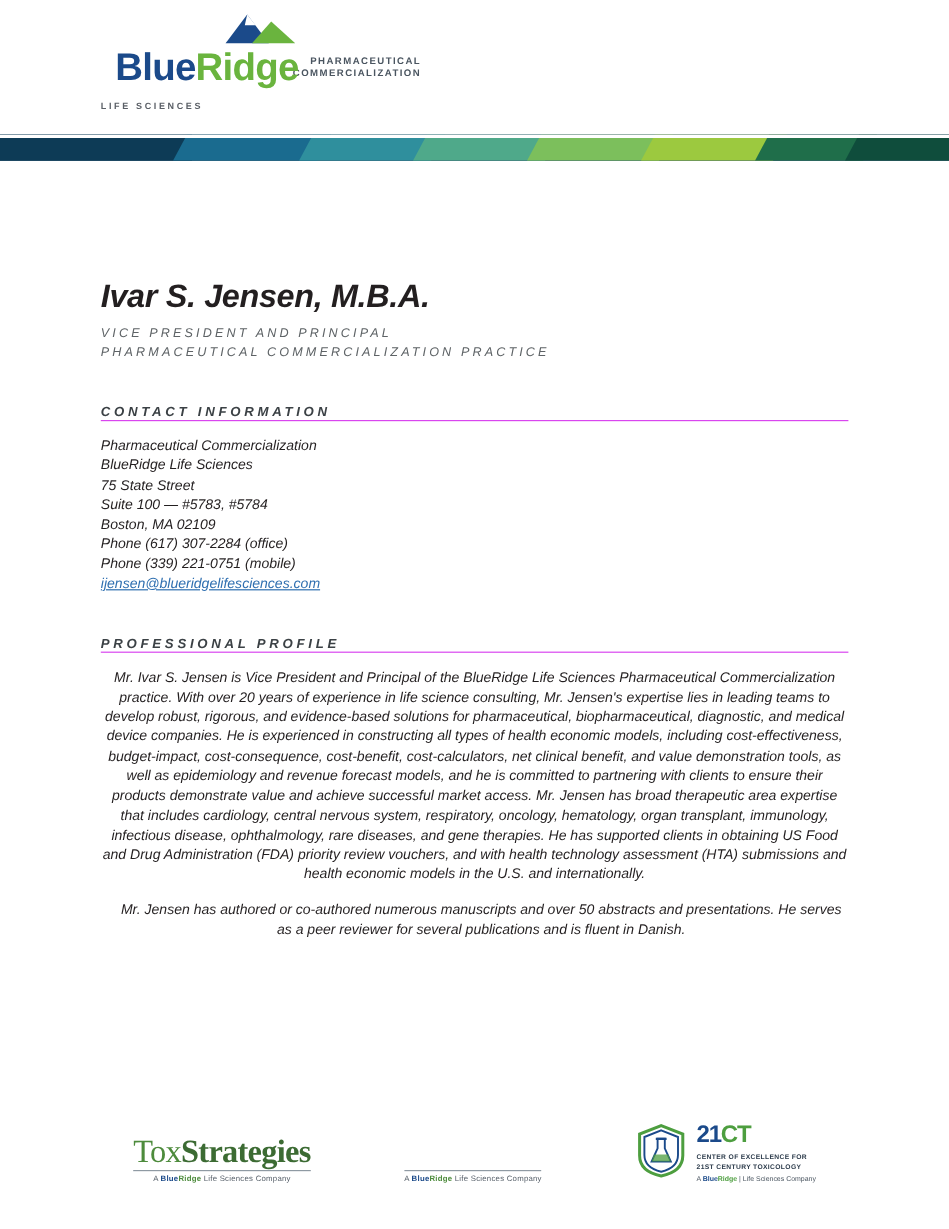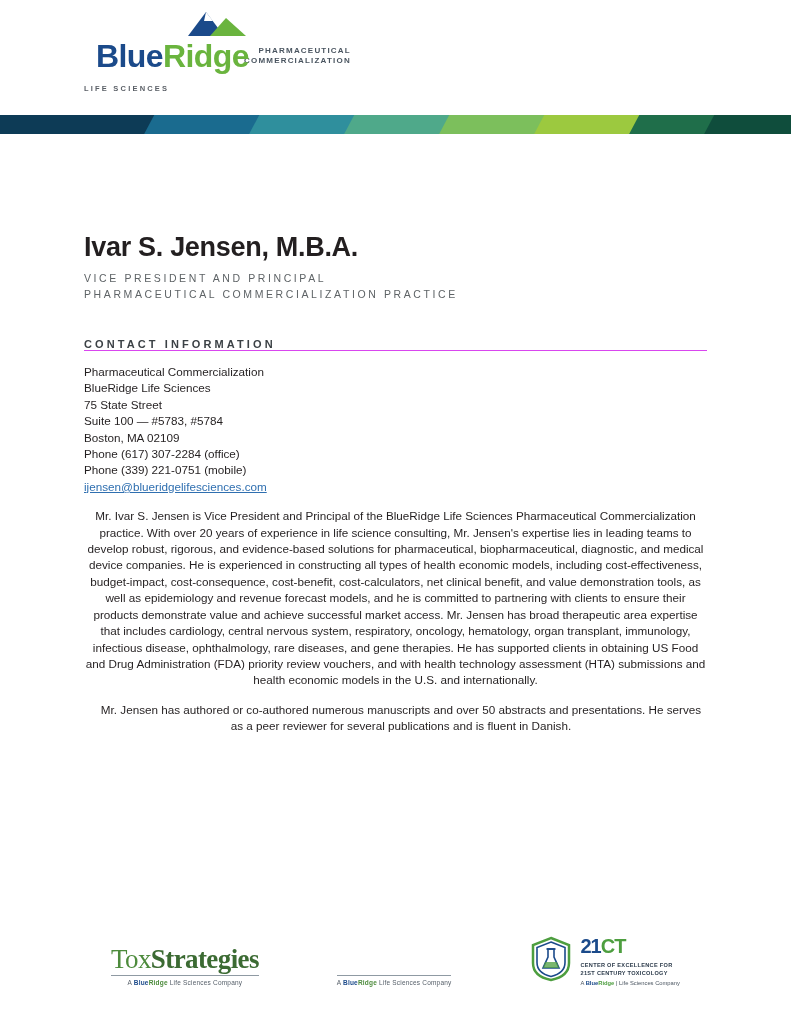--- a/index.html
+++ b/index.html
@@ -93,20 +93,21 @@
     height: 3px;
     background: #ffffff;
   }
 
   
   .content {
     position: absolute;
     left: 0;
     top: 134px;
     width: 707px;
+    font-style: italic;
   }
   .inner {
     margin: 0 84px;
     width: 623px;
   }
 
   .name {
     margin: 98px 0 0 0;
     font-size: 27px;
     font-weight: bold;
@@ -281,20 +282,21 @@
       <div>Pharmaceutical Commercialization</div>
       <div>BlueRidge Life Sciences</div>
       <div>75 State Street</div>
       <div>Suite 100 — #5783, #5784</div>
       <div>Boston, MA 02109</div>
       <div>Phone (617) 307-2284 (office)</div>
       <div>Phone (339) 221-0751 (mobile)</div>
       <div><a href="#">ijensen@blueridgelifesciences.com</a></div>
     </div>
 
+    <div class="section-head">PROFESSIONAL PROFILE</div>
 
     <div class="profile-body">
       <p>Mr. Ivar S. Jensen is Vice President and Principal of the BlueRidge Life Sciences Pharmaceutical Commercialization practice. With over 20 years of experience in life science consulting, Mr. Jensen's expertise lies in leading teams to develop robust, rigorous, and evidence-based solutions for pharmaceutical, biopharmaceutical, diagnostic, and medical device companies. He is experienced in constructing all types of health economic models, including cost-effectiveness, budget-impact, cost-consequence, cost-benefit, cost-calculators, net clinical benefit, and value demonstration tools, as well as epidemiology and revenue forecast models, and he is committed to partnering with clients to ensure their products demonstrate value and achieve successful market access. Mr. Jensen has broad therapeutic area expertise that includes cardiology, central nervous system, respiratory, oncology, hematology, organ transplant, immunology, infectious disease, ophthalmology, rare diseases, and gene therapies. He has supported clients in obtaining US Food and Drug Administration (FDA) priority review vouchers, and with health technology assessment (HTA) submissions and health economic models in the U.S. and internationally.</p>
       <p>Mr. Jensen has authored or co-authored numerous manuscripts and over 50 abstracts and presentations. He serves as a peer reviewer for several publications and is fluent in Danish.</p>
     </div>
 
   </div>
 </div>
 
 <div class="footer">

